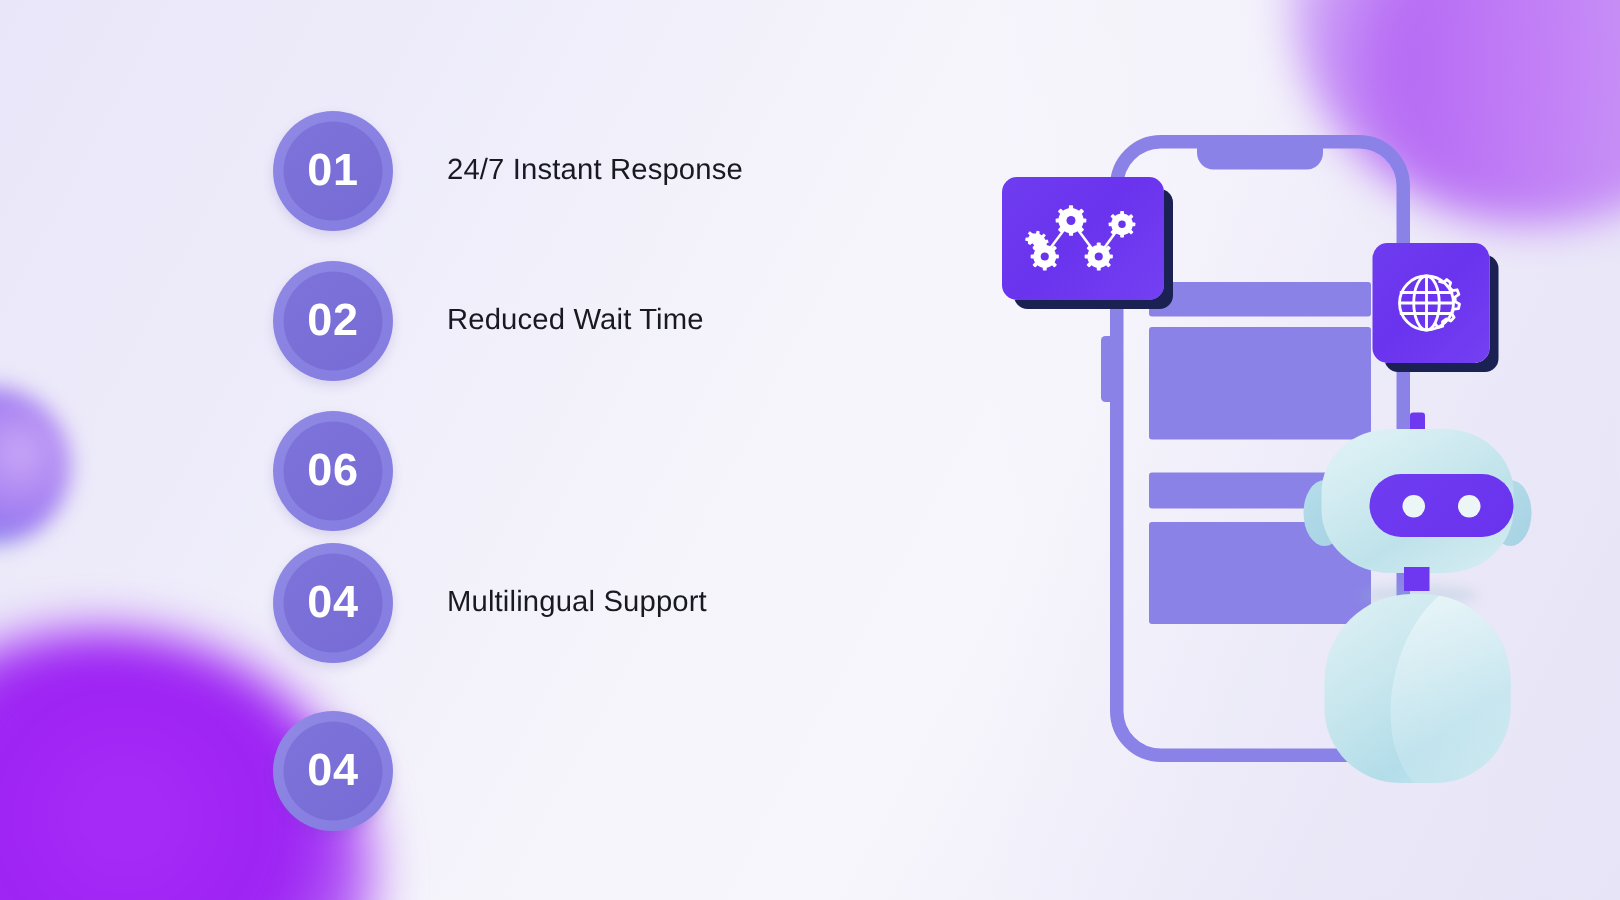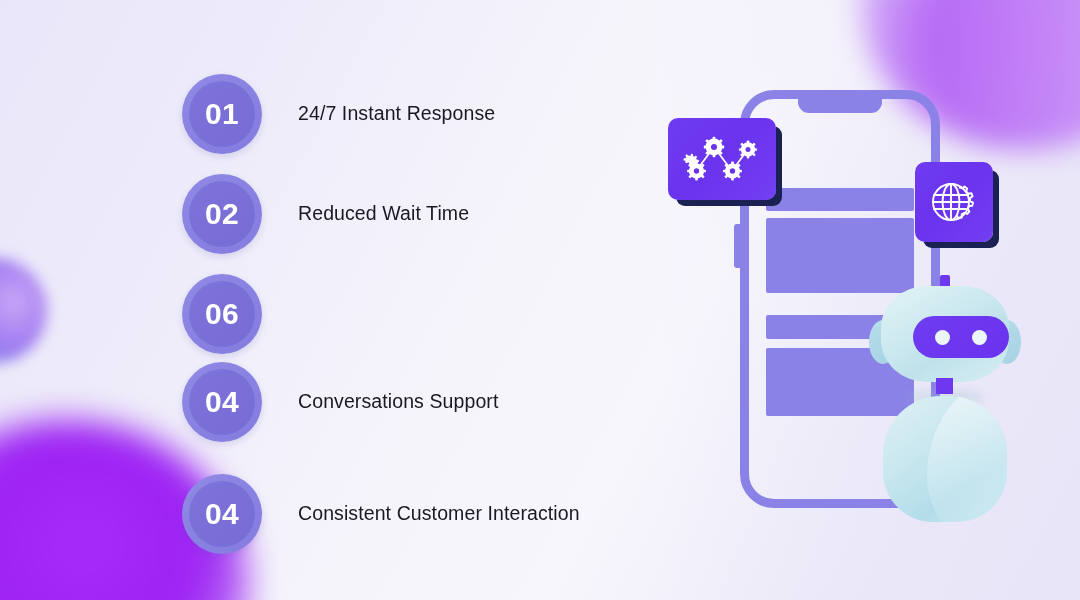--- a/index.html
+++ b/index.html
@@ -234,28 +234,27 @@
     <div class="benefit-row" style="top:200px;">
       <div class="badge">
         <span class="badge-num">06</span>
       </div>
     </div>
 
     <div class="benefit-row" style="top:288px;">
       <div class="badge">
         <span class="badge-num">04</span>
       </div>
-      <div class="benefit-text">Conversations Support</div>
+      <div class="benefit-text">Multilingual Support</div>
     </div>
 
     <div class="benefit-row" style="top:400px;">
       <div class="badge">
         <span class="badge-num">04</span>
       </div>
-      <div class="benefit-text">Consistent Customer Interaction</div>
     </div>
 
   </div>
 
   <div id="illustration">
 
     <div id="phone-frame">
       <div id="phone-notch"></div>
       <div id="phone-side-button"></div>
     </div>

